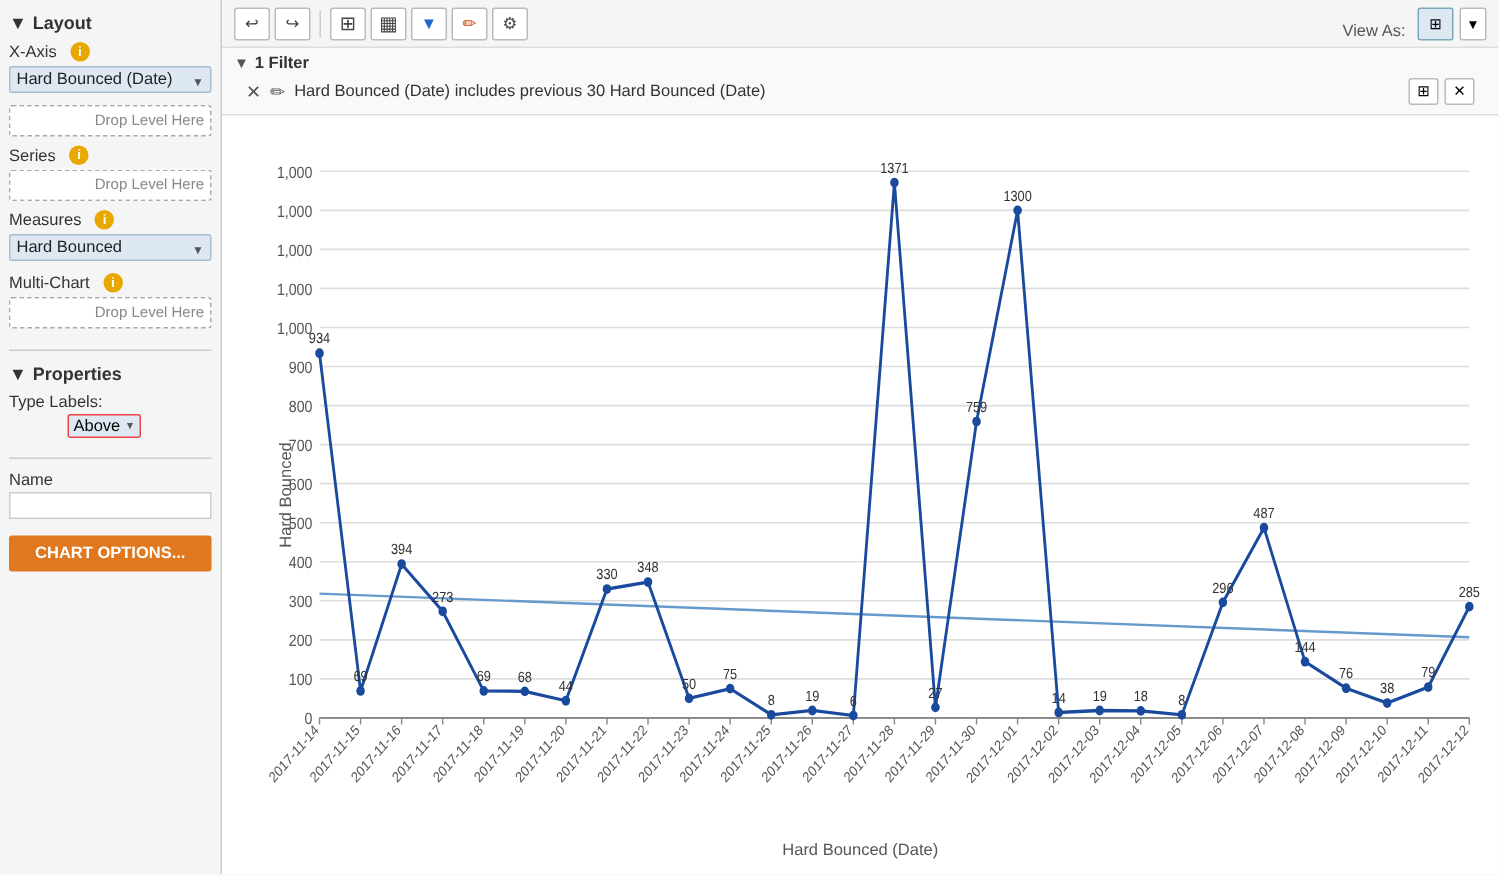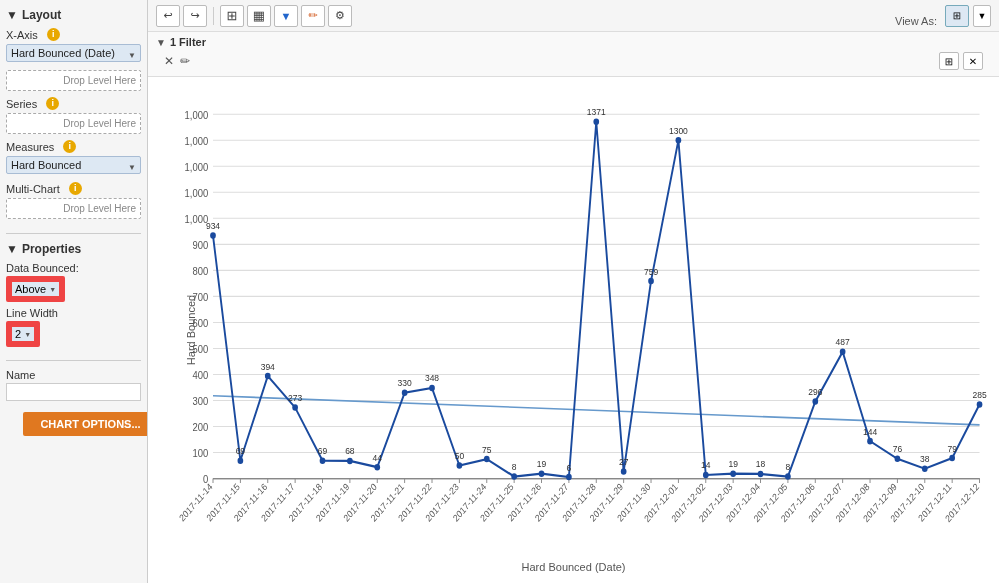--- a/index.html
+++ b/index.html
@@ -102,25 +102,26 @@
     }
     .prop-label {
       font-size: 11px;
       color: #333;
       margin-bottom: 2px;
     }
     .prop-dropdown {
       display: inline-flex;
       align-items: center;
       background: #dde8f3;
-      border: 6px solid #ef4444;
+      border: 1px solid #ef4444;
       border-radius: 2px;
       padding: 1px 3px;
       font-size: 11px;
       cursor: pointer;
+      margin-left: 39px;
     }
     .prop-dropdown::after {
       content: '▼';
       font-size: 7px;
       margin-left: 3px;
       color: #555;
     }
     .prop-input {
       width: 100%;
       border: 1px solid #ccc;
@@ -132,21 +133,20 @@
       background: #e07820;
       color: white;
       border: none;
       padding: 6px 8px;
       font-size: 11px;
       font-weight: bold;
       cursor: pointer;
       border-radius: 2px;
       margin-top: 6px;
       width: 100%;
-      margin-left: 17px;
     }
 
     
     .main-content {
       flex: 1;
       display: flex;
       flex-direction: column;
       background: #fff;
       overflow: hidden;
     }
@@ -335,29 +335,25 @@
   <div class="drop-zone">Drop Level Here</div>
 
   <hr class="sidebar-divider">
 
   <div class="properties-title">
     <span>▼</span>
     <span>Properties</span>
   </div>
 
   <div class="prop-row">
-    <div class="prop-label">Data Bounced:</div>
+    <div class="prop-label">Type Labels:</div>
     <div class="prop-dropdown">Above</div>
   </div>
 
 
-  <div class="prop-row">
-    <div class="prop-label">Line Width</div>
-    <div class="prop-dropdown">2</div>
-  </div>
 
   <hr class="sidebar-divider">
 
 
   <div class="prop-row">
     <div class="prop-label">Name</div>
     <input class="prop-input" type="text" value="" style="">
   </div>
 
 
@@ -385,20 +381,21 @@
   </div>
 
   <div class="filter-bar">
     <div class="filter-header">
       <span class="filter-arrow">▼</span>
       <span class="filter-count">1 Filter</span>
     </div>
     <div class="filter-row">
       <span class="filter-x">✕</span>
       <span class="filter-edit-icon">✏</span>
+      <span class="filter-text">Hard Bounced (Date) includes previous 30 Hard Bounced (Date)</span>
       <div class="filter-actions">
         <button class="filter-action-btn">⊞</button>
         <button class="filter-action-btn">✕</button>
       </div>
     </div>
   </div>
 
   <div class="chart-area" style="position:relative; flex:1; padding: 10px 10px 50px 65px; overflow:hidden;">
     <div class="y-axis-label" style="position:absolute; left:8px; top:50%; transform: translateY(-50%) rotate(-90deg); font-size:11px; color:#555; white-space:nowrap;">Hard Bounced</div>
     <svg id="chart-svg" style="width:100%; height:100%; overflow:visible;" viewBox="0 0 820 410" preserveAspectRatio="none">

